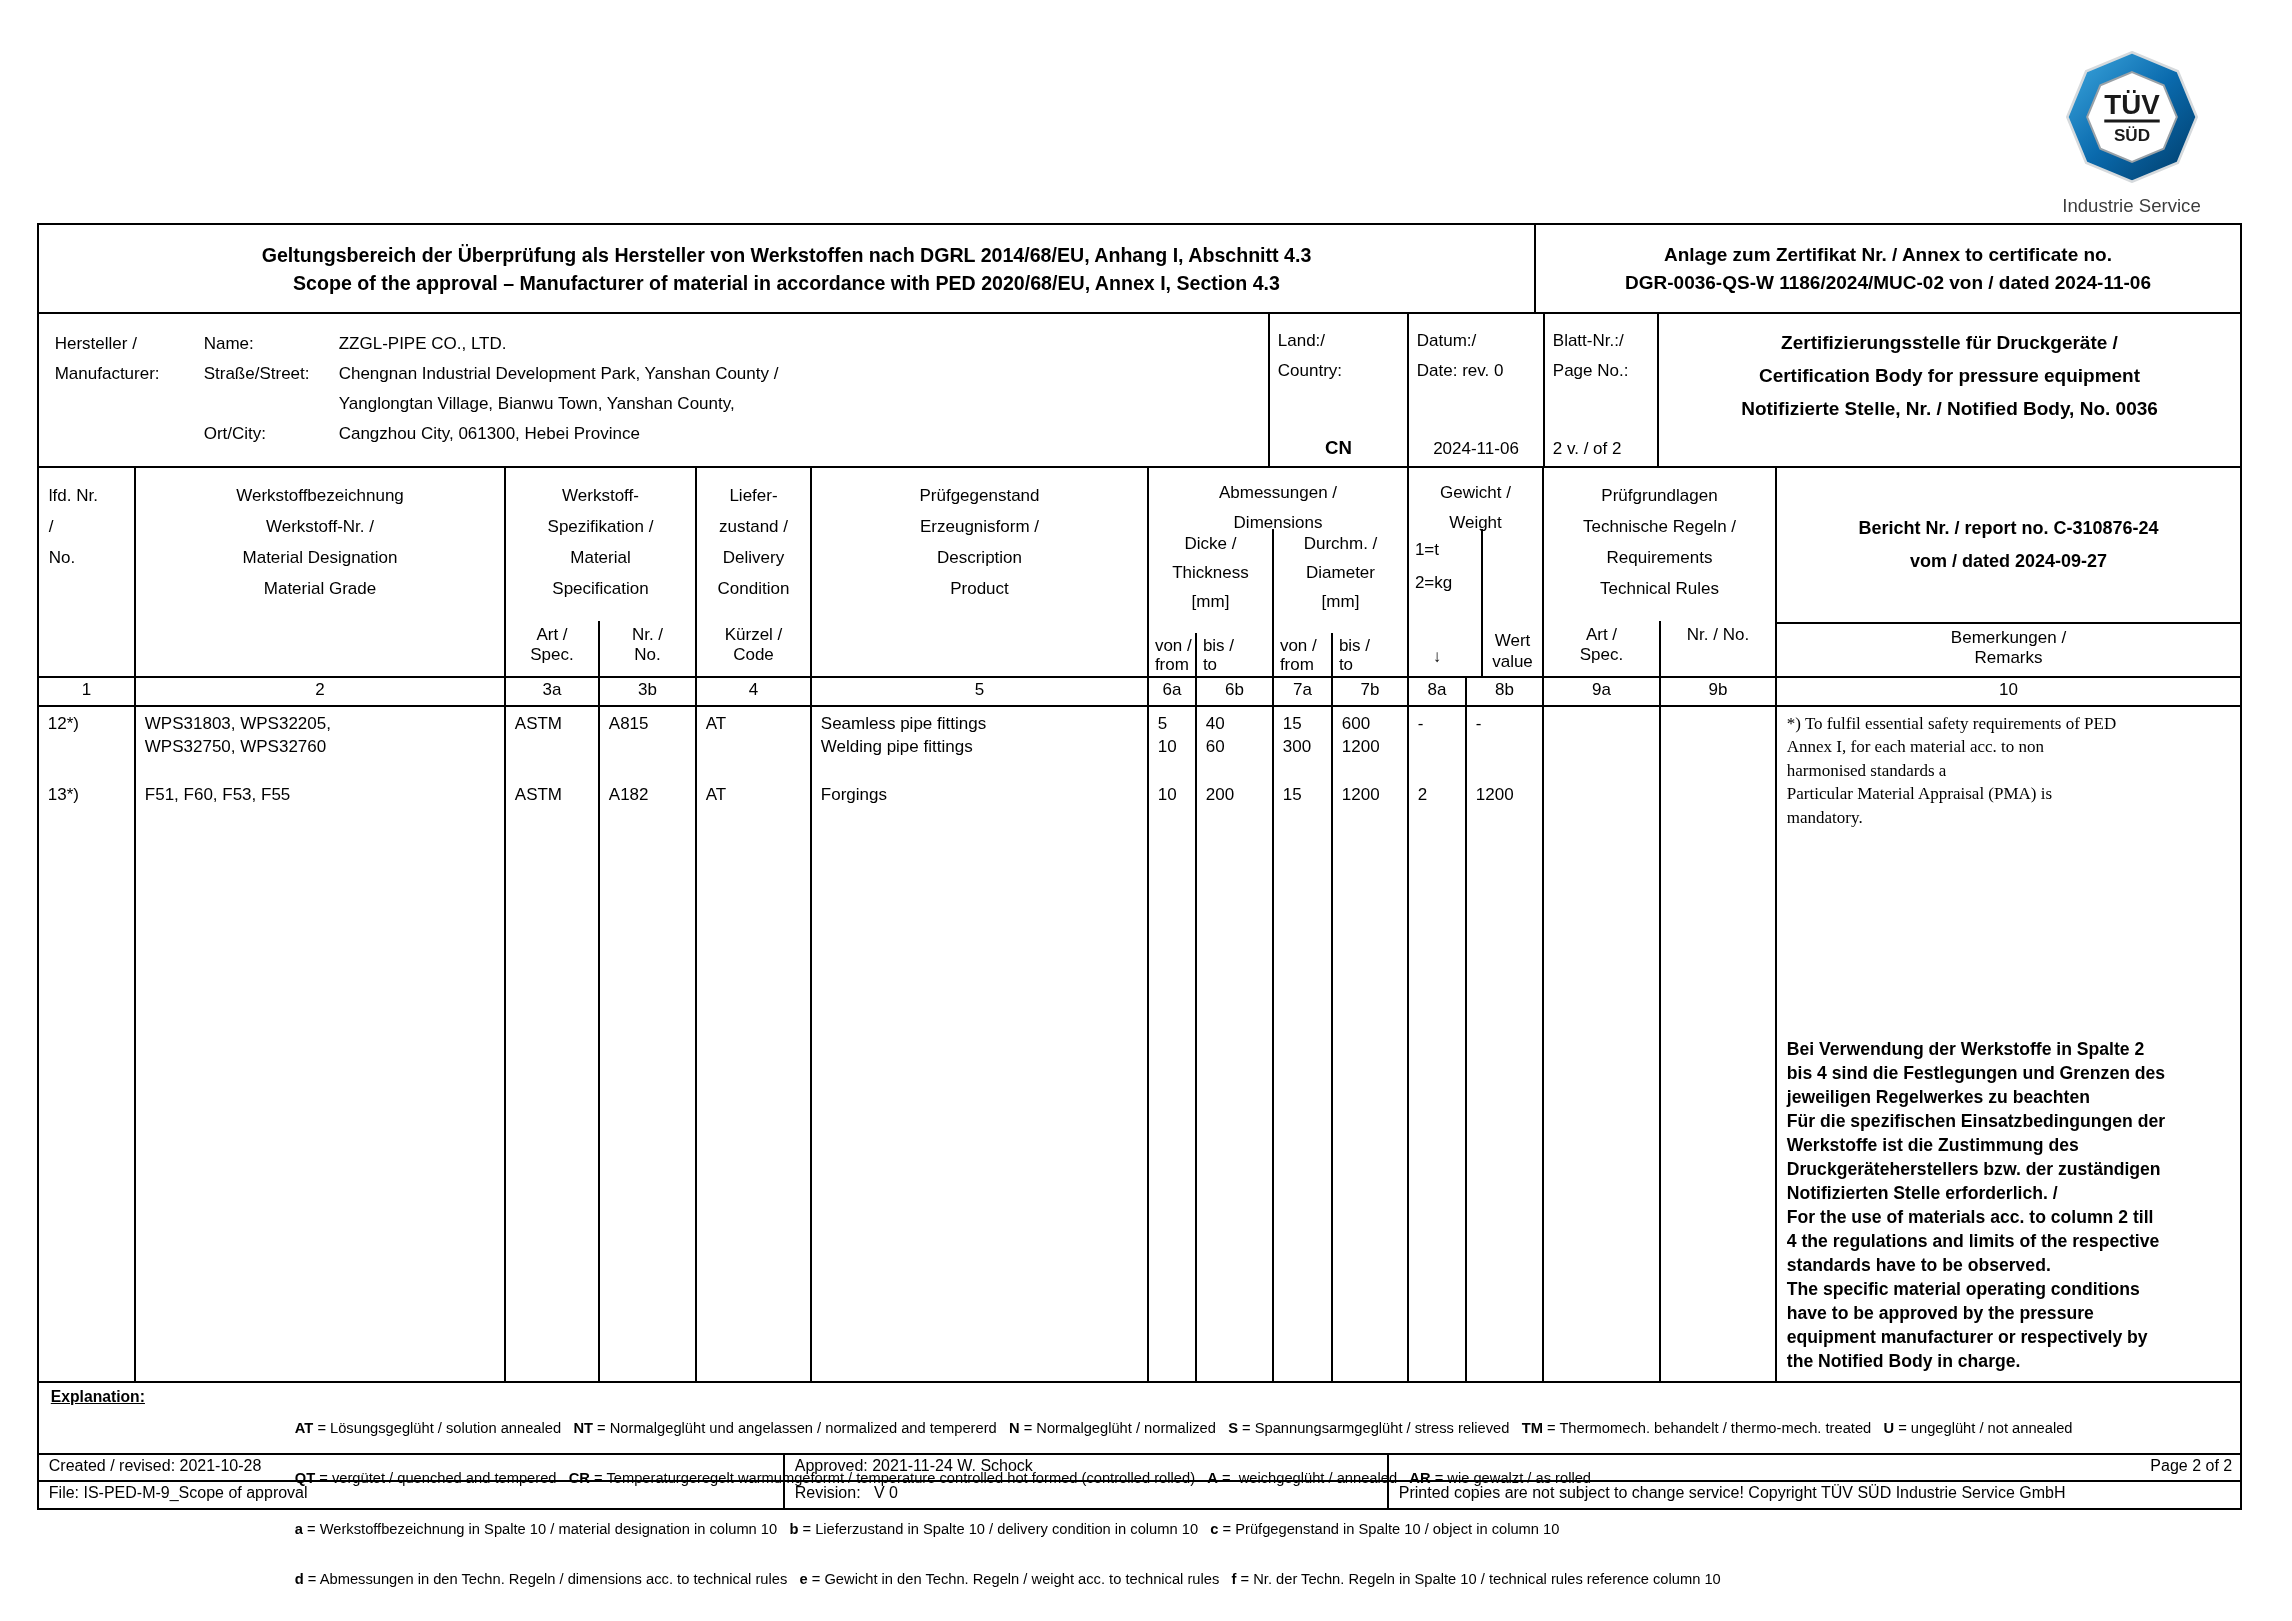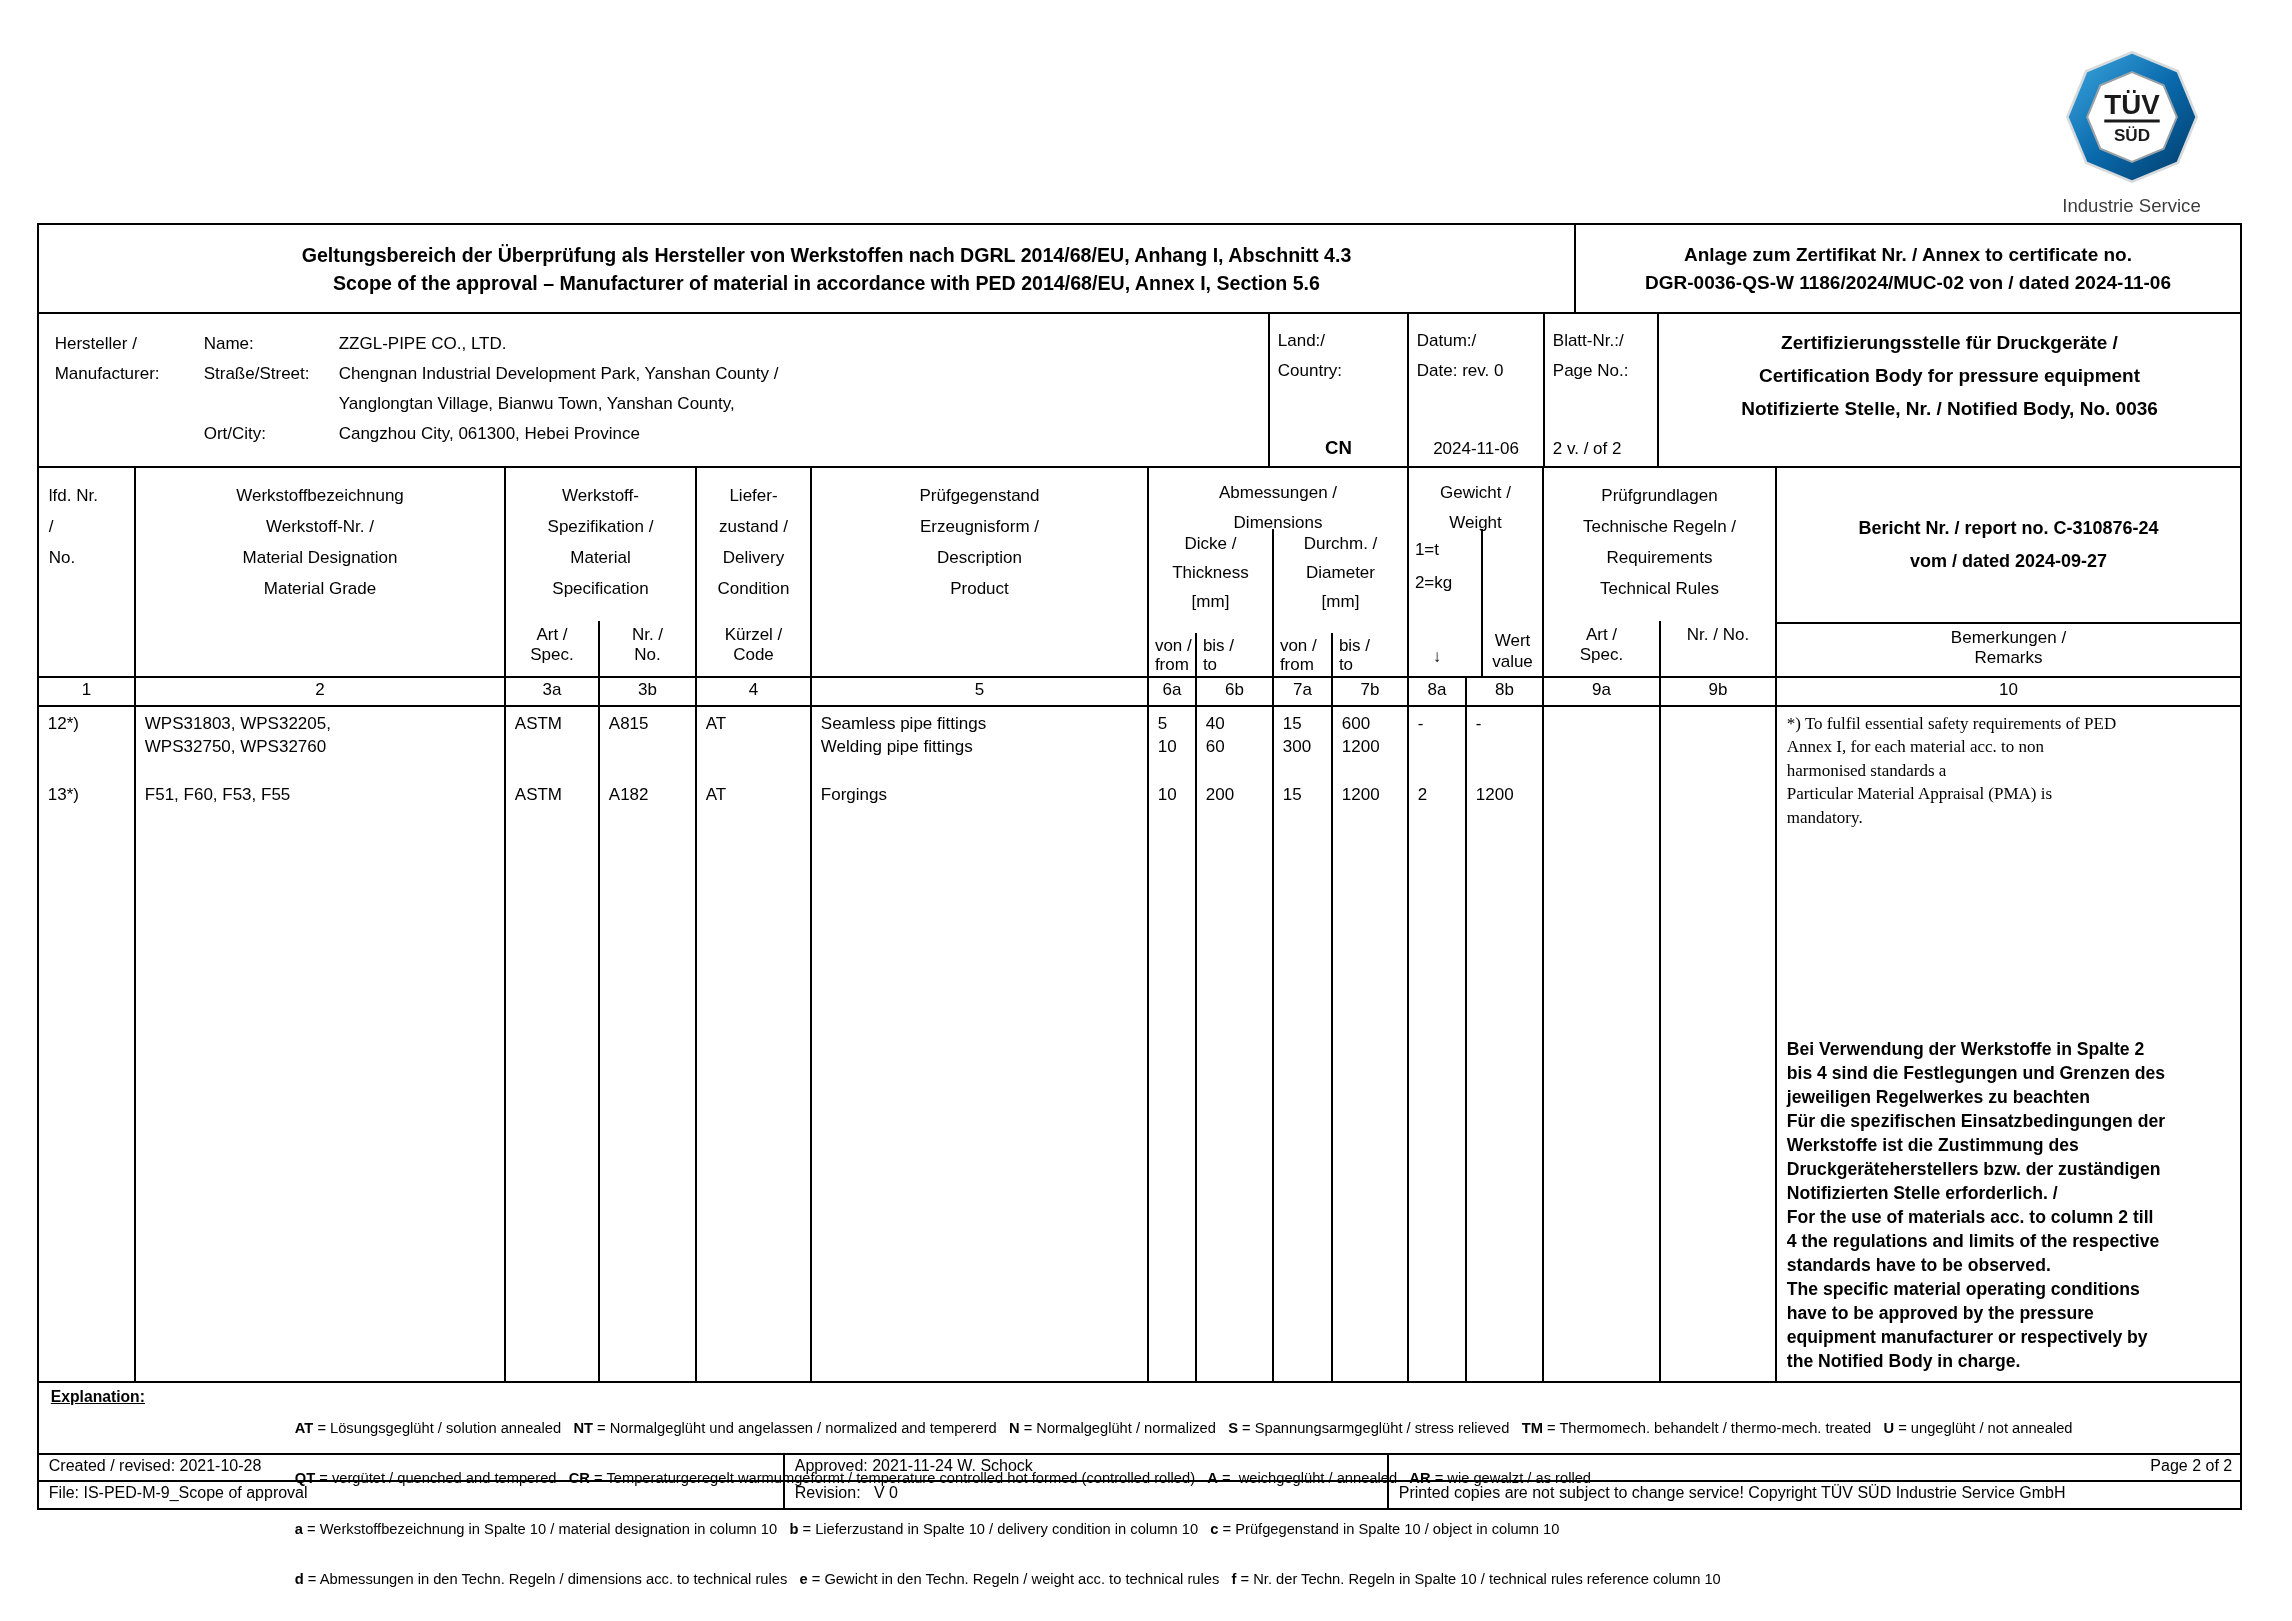--- a/index.html
+++ b/index.html
@@ -7,21 +7,21 @@
   .page {
     position:relative; width:2293px; height:1621px; background:#fff;
     font-family:"Liberation Sans","DejaVu Sans",sans-serif; color:#000;
   }
   
   .logo-wrap { position:absolute; left:2053px; top:51px; width:157px; text-align:center; }
   .logo-subtitle { margin-top:7.8px; font-size:18.6px; color:#3d3d3d; white-space:nowrap; }
   
   .doc { position:absolute; left:37px; top:223px; width:2205px; border:2.9px solid #000; background:#fff; }
   
-  .header-row { display:flex; height:87px;margin-left:40px; }
+  .header-row { display:flex; height:87px; }
   .header-left { width:1497px; border-right:2px solid #000; display:flex; flex-direction:column; justify-content:center; text-align:center; font-weight:bold; font-size:19.6px; line-height:28px; padding:0 9.8px; }
   .header-right { flex:1; display:flex; flex-direction:column; justify-content:center; text-align:center; font-weight:bold; font-size:19px; line-height:28px; padding:0 3.9px; }
   
   .mfr-row { display:flex; height:154px; border-top:2.9px solid #000; font-size:17px; }
   .mfr-main { width:1229px; padding:14.7px 0 0 15.7px; }
   .mfr-line { display:grid; grid-template-columns:149px 135px 1fr; height:30px; line-height:30px; }
   .mfr-col { display:flex; flex-direction:column; border-left:2px solid #000; padding:11.8px 0 6.9px 7.8px; }
   .mfr-col .labels { line-height:30px; }
   .mfr-col .spacer { flex:1; }
   .mfr-land { width:139px; }
@@ -107,21 +107,21 @@
       <text x="50" y="68.5" text-anchor="middle" font-size="13" font-weight="bold" fill="#1a1a1a">SÜD</text>
     </svg>
     <div class="logo-subtitle">Industrie Service</div>
   </div>
 
   <div class="doc">
 
     <div class="header-row">
       <div class="header-left">
         <div>Geltungsbereich der Überprüfung als Hersteller von Werkstoffen nach DGRL 2014/68/EU, Anhang I, Abschnitt 4.3</div>
-        <div>Scope of the approval – Manufacturer of material in accordance with PED 2014/68/EU, Annex I, Section 5.6</div>
+        <div>Scope of the approval – Manufacturer of material in accordance with PED 2020/68/EU, Annex I, Section 4.3</div>
       </div>
       <div class="header-right">
         <div>Anlage zum Zertifikat Nr. / Annex to certificate no.</div>
         <div>DGR-0036-QS-W 1186/2024/MUC-02 von / dated 2024-11-06</div>
       </div>
     </div>
 
     <div class="mfr-row">
       <div class="mfr-main">
         <div class="mfr-line">

